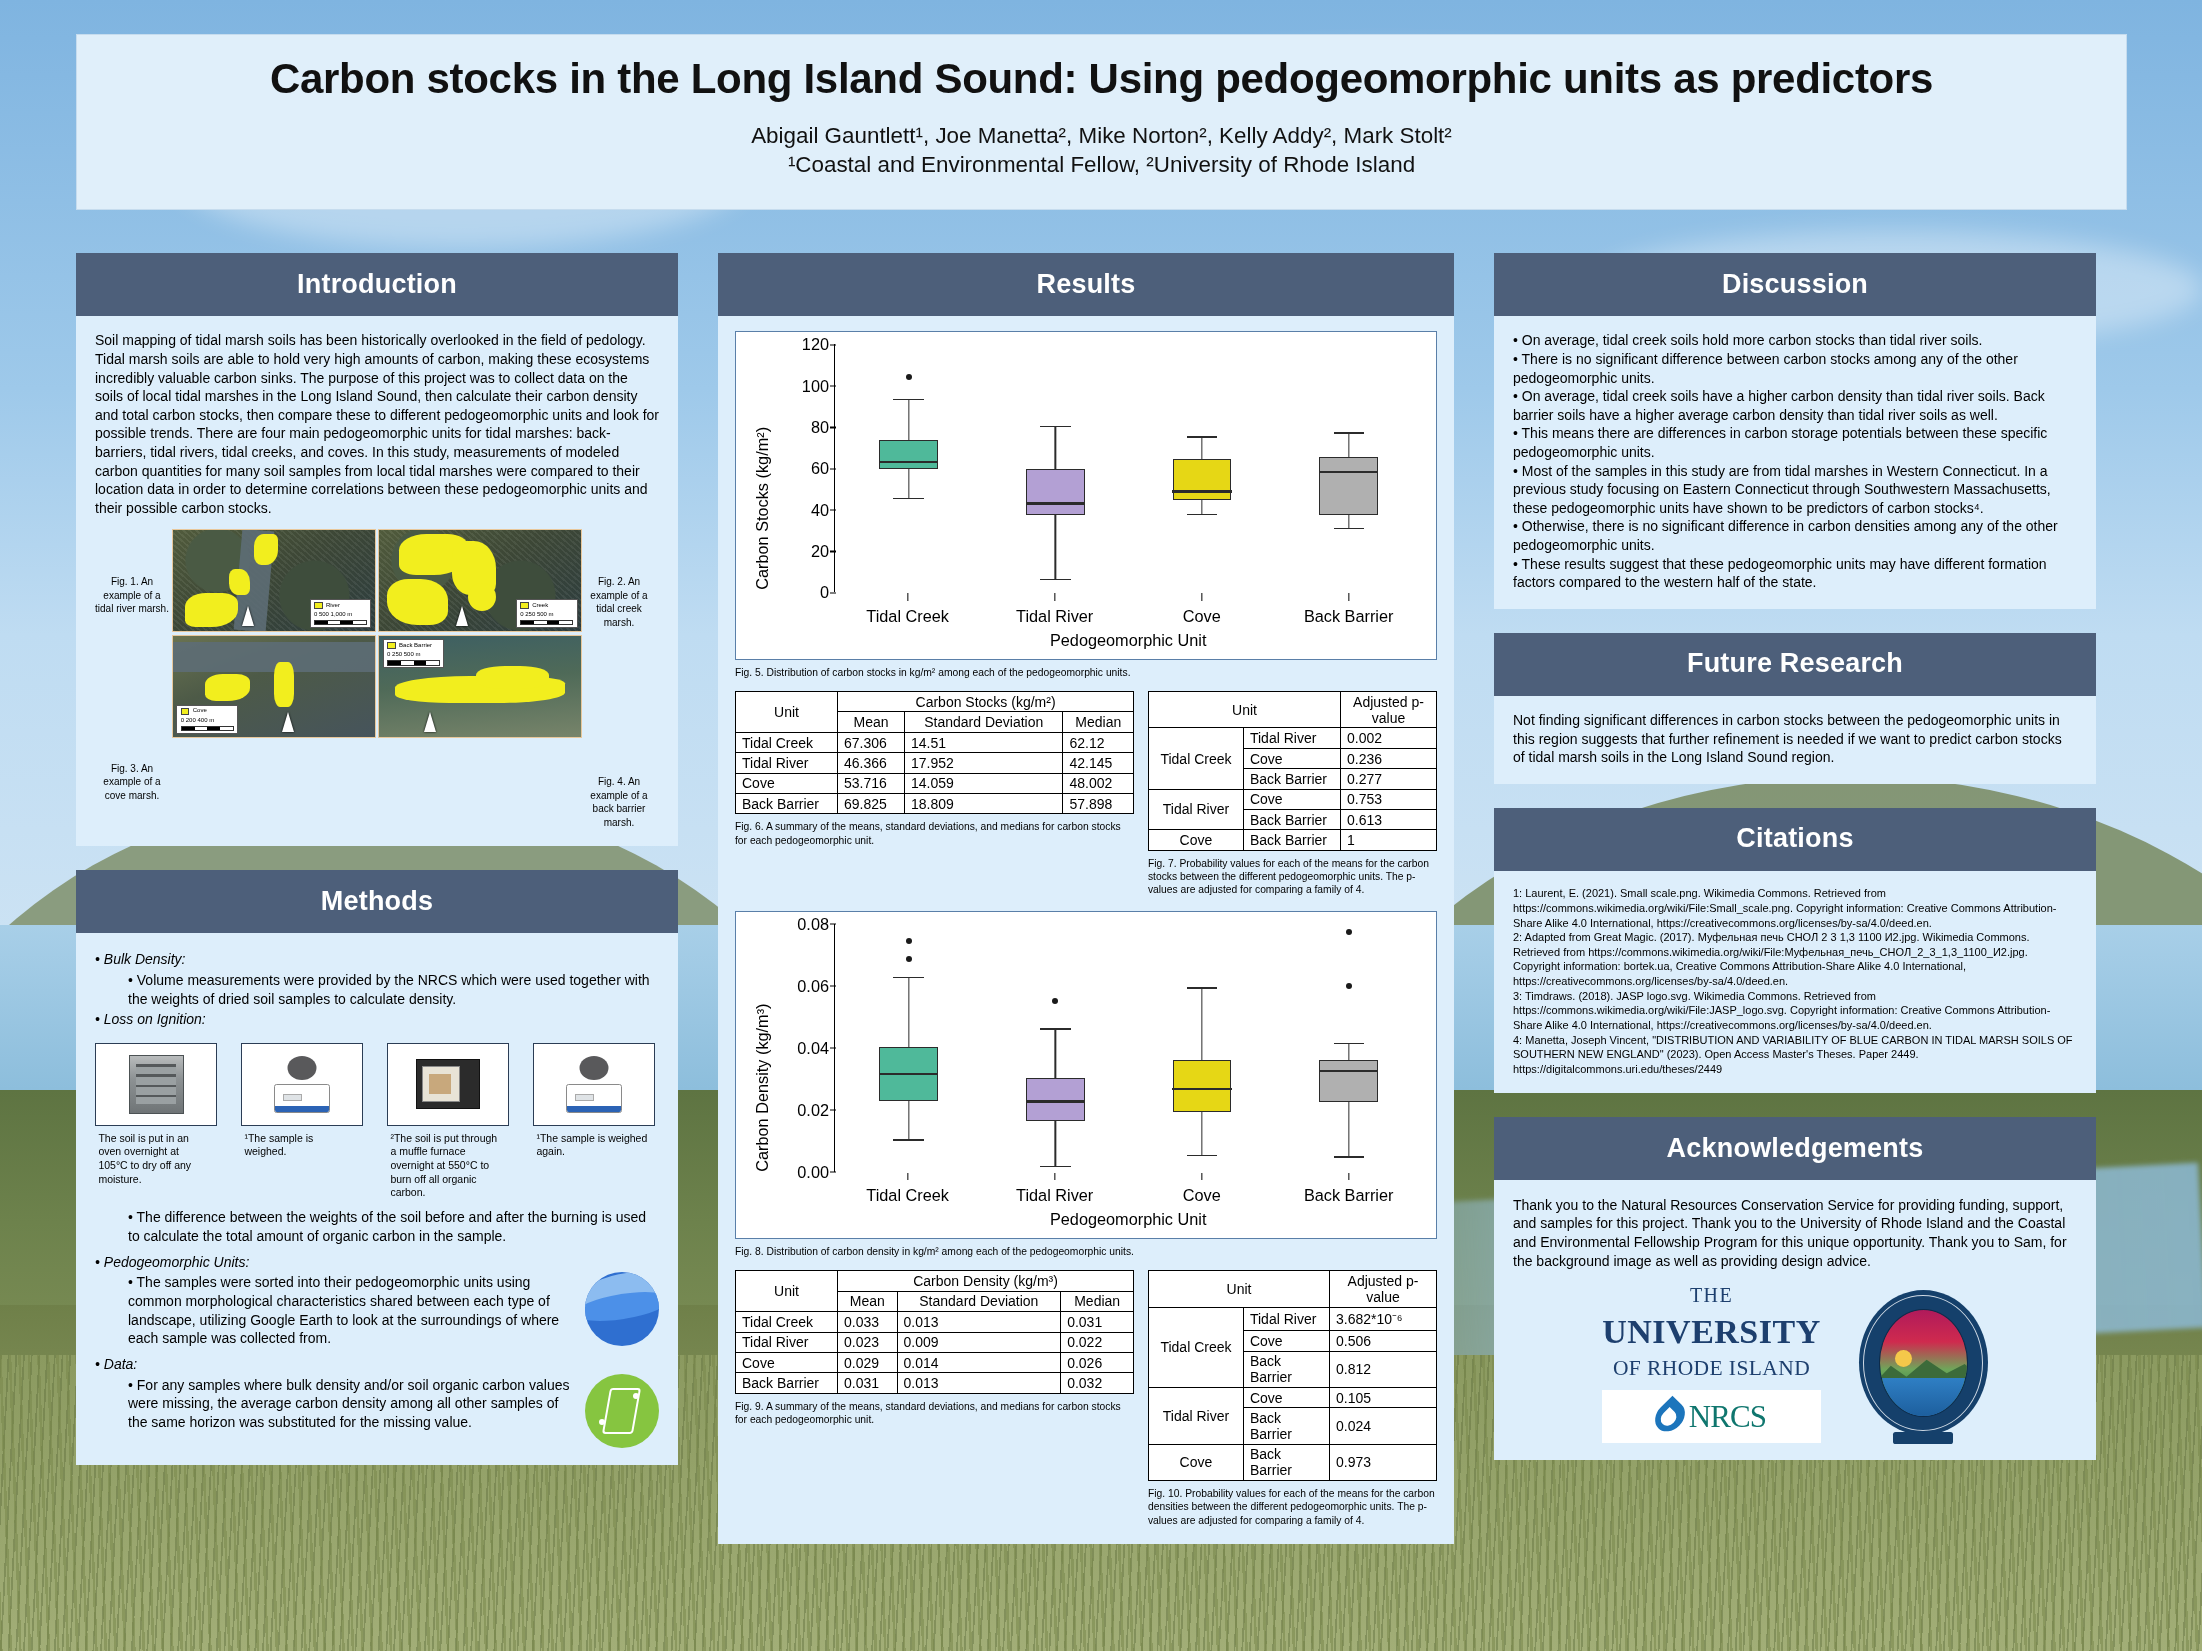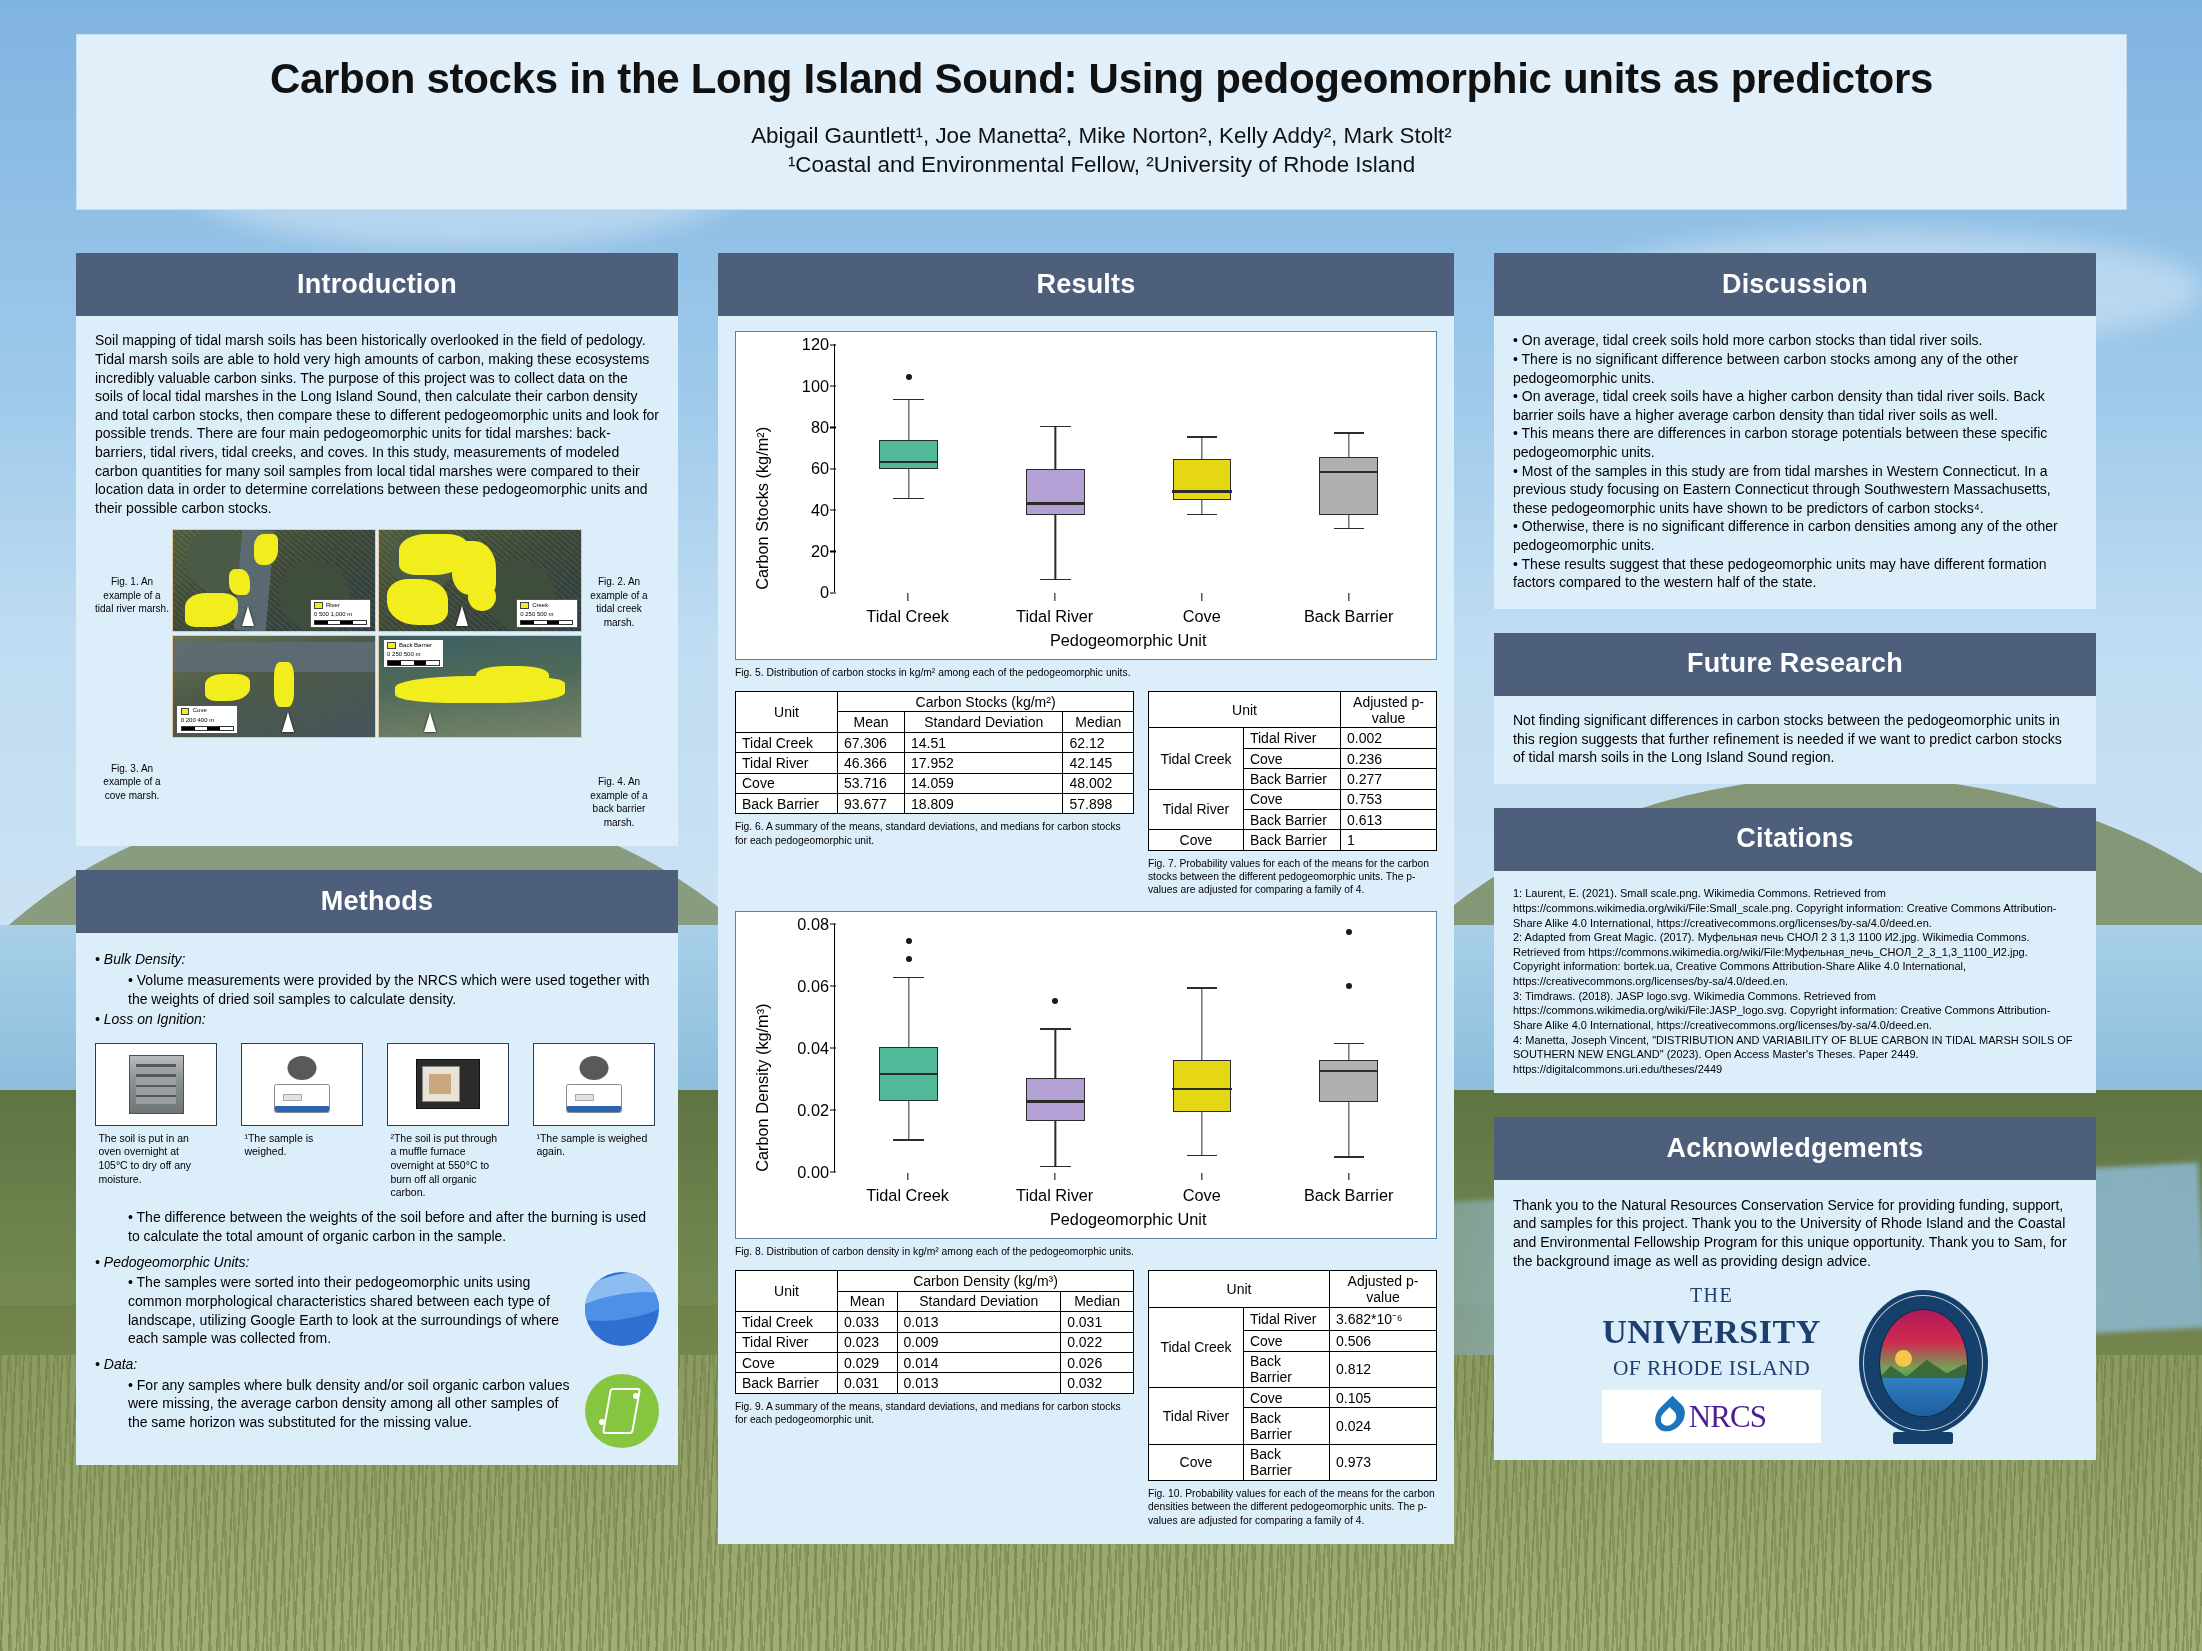--- a/index.html
+++ b/index.html
@@ -289,21 +289,21 @@
     display: flex; align-items: center; justify-content: center; gap: 6px;
   }
   .nrcs .drop {
     width: 26px; height: 33px; background: #1c75bc; position: relative;
     border-radius: 0 50% 50% 50%; transform: rotate(45deg);
   }
   .nrcs .drop::after {
     content:""; position:absolute; left:6px; top:9.5px; width:13.8px; height:17px;
     background:#fff; border-radius: 0 50% 50% 50%;
   }
-  .nrcs .txt { font-size: 31px; color: #4c1d95; font-family: "Liberation Serif", serif; letter-spacing: -0.9px; }
+  .nrcs .txt { font-size: 31px; color: #0f766e; font-family: "Liberation Serif", serif; letter-spacing: -0.9px; }
   .cfp {
     width: 129px; height: 145px; border-radius: 50%;
     background: radial-gradient(circle at 50% 40%, #15406b 0 96%, #0d2b4a 100%);
     position: relative; display: flex; align-items: center; justify-content: center;
   }
   .cfp .inner {
     width: 89px; height: 108px; border-radius: 50%;
     background: linear-gradient(#b01a5b 0%, #cf2a4e 30%, #6fa65a 56%, #3f8f4d 72%, #2f7fc4 100%);
     position: relative; overflow: hidden; border: 1.7px solid #0d2b4a;
   }
@@ -634,21 +634,21 @@
                     <td class="num">42.145</td>
                   </tr>
                   <tr>
                     <td class="lbl">Cove</td>
                     <td class="num">53.716</td>
                     <td class="num">14.059</td>
                     <td class="num">48.002</td>
                   </tr>
                   <tr>
                     <td class="lbl">Back Barrier</td>
-                    <td class="num">93.677</td>
+                    <td class="num">69.825</td>
                     <td class="num">18.809</td>
                     <td class="num">57.898</td>
                   </tr>
                 </tbody>
             </table>
             <div class="figcap">Fig. 6. A summary of the means, standard deviations, and medians for carbon stocks for each pedogeomorphic unit.</div>
           </div>
           <div class="tbl-b">
             <table>
               <tbody>

